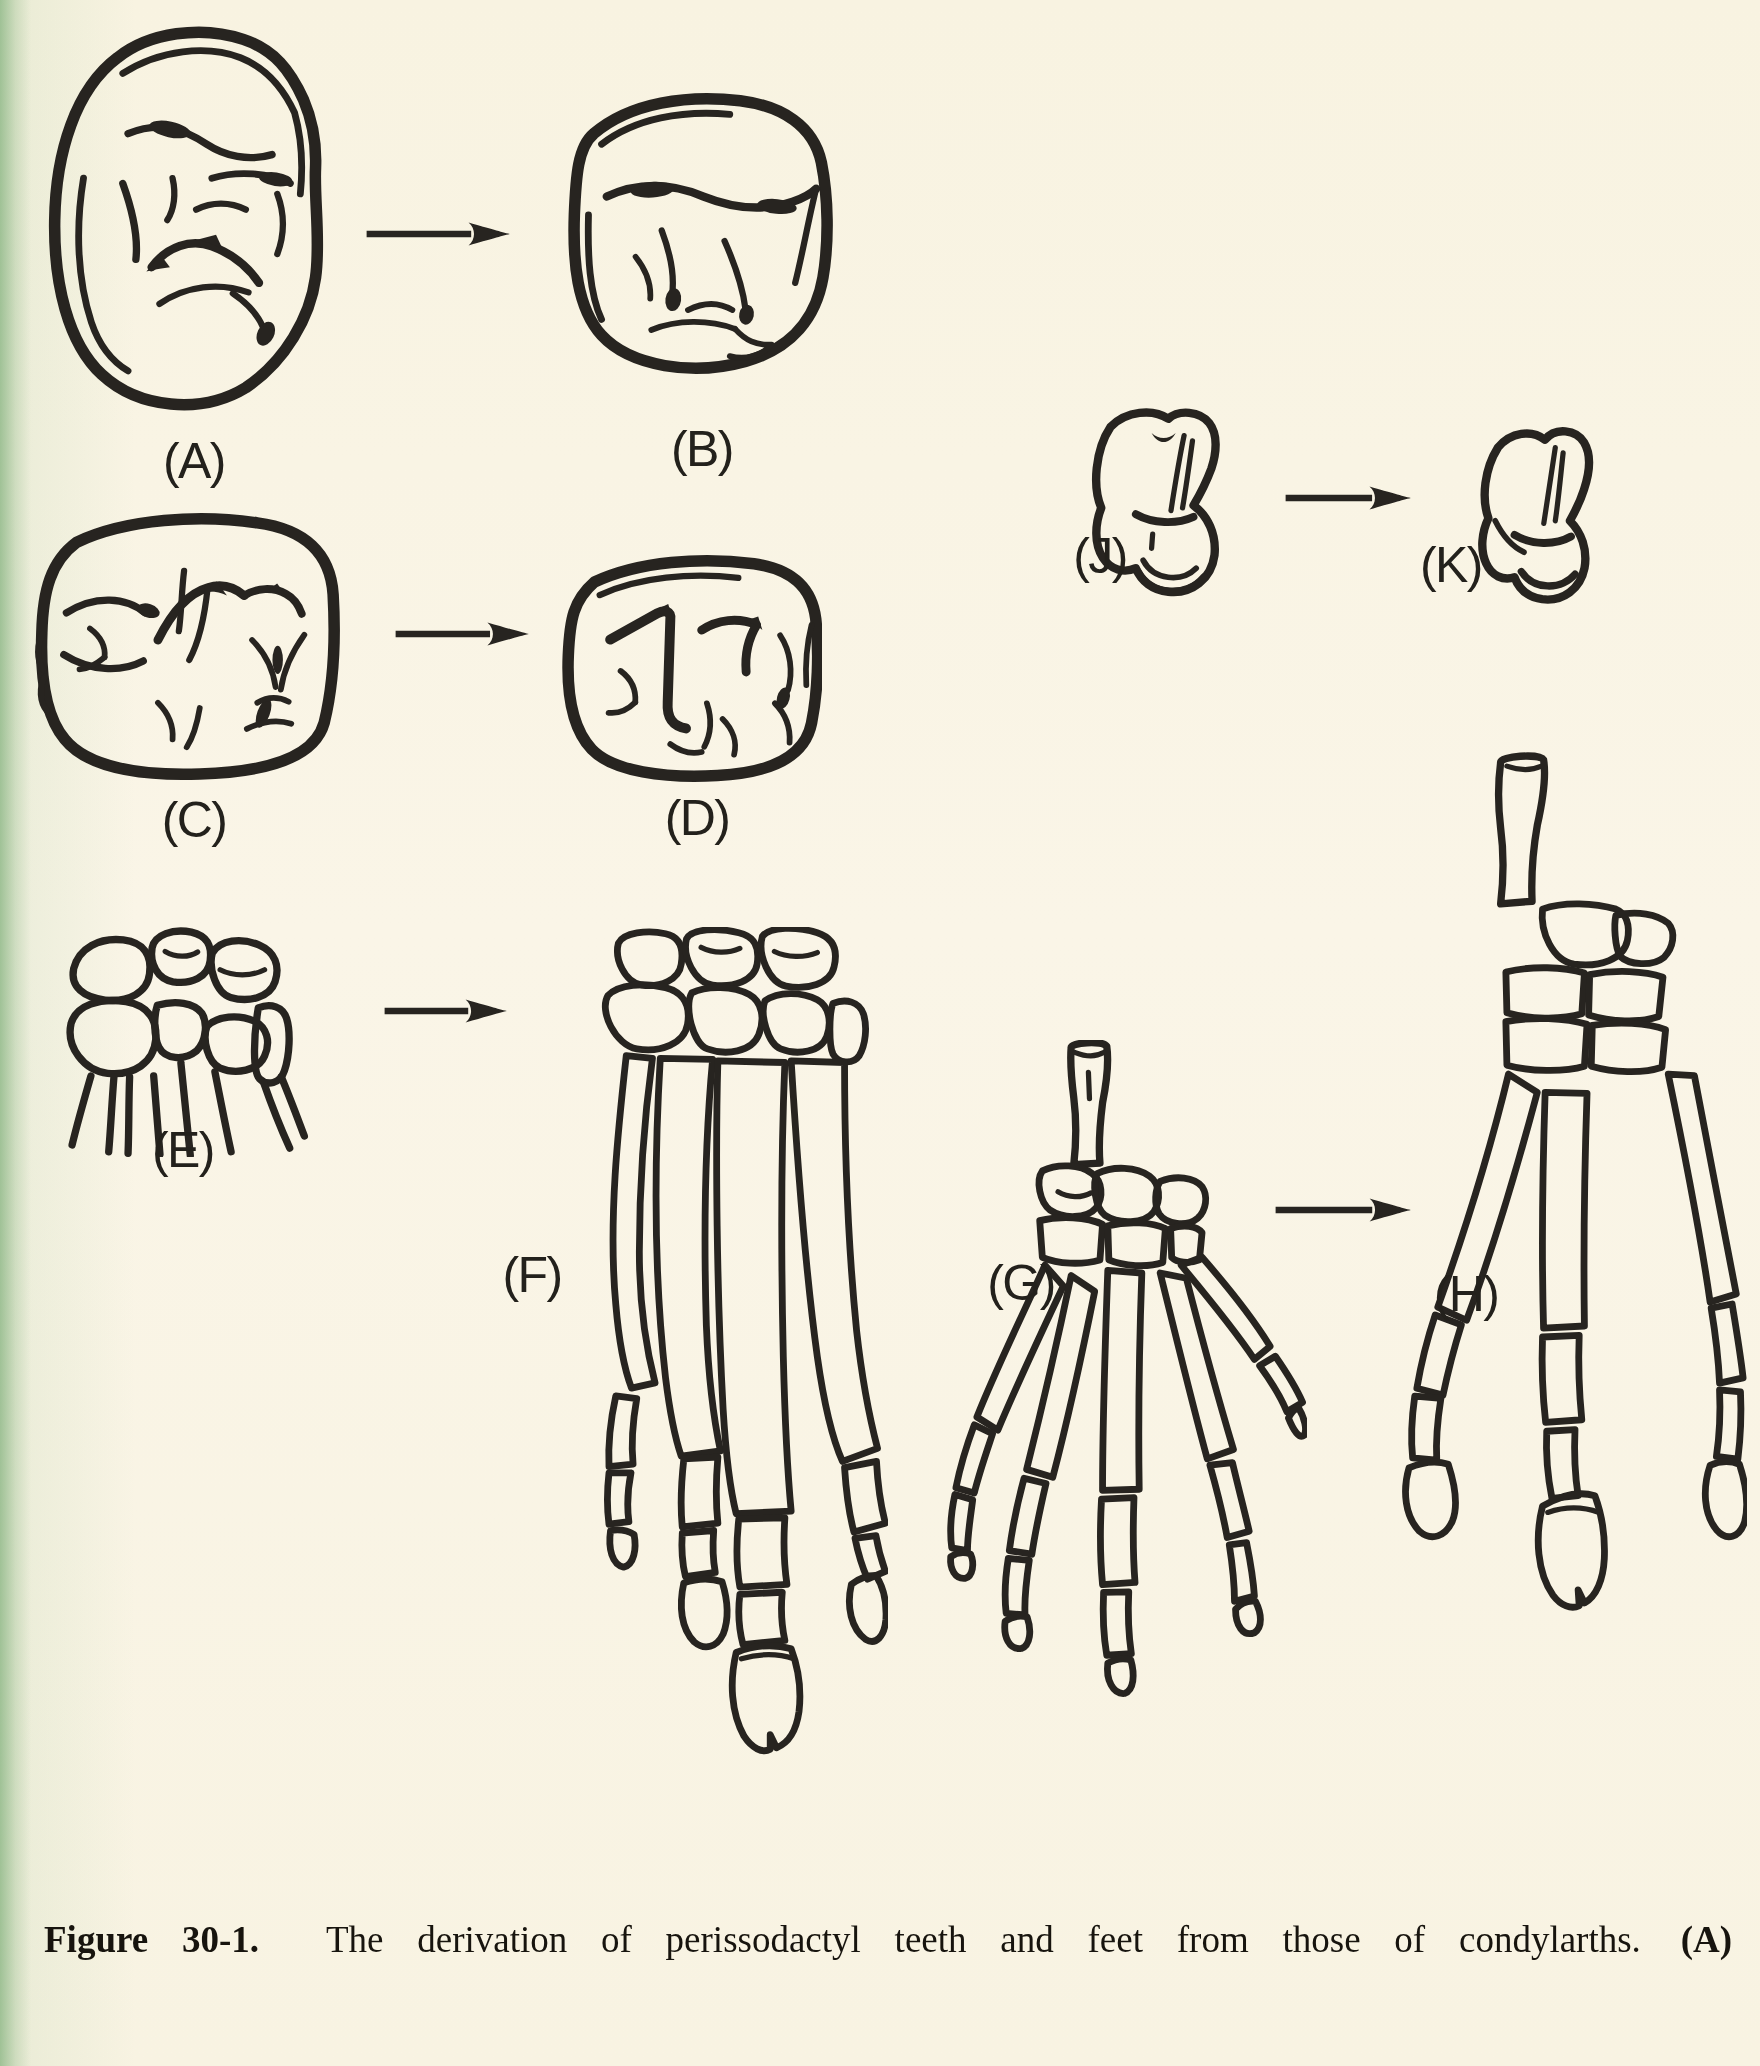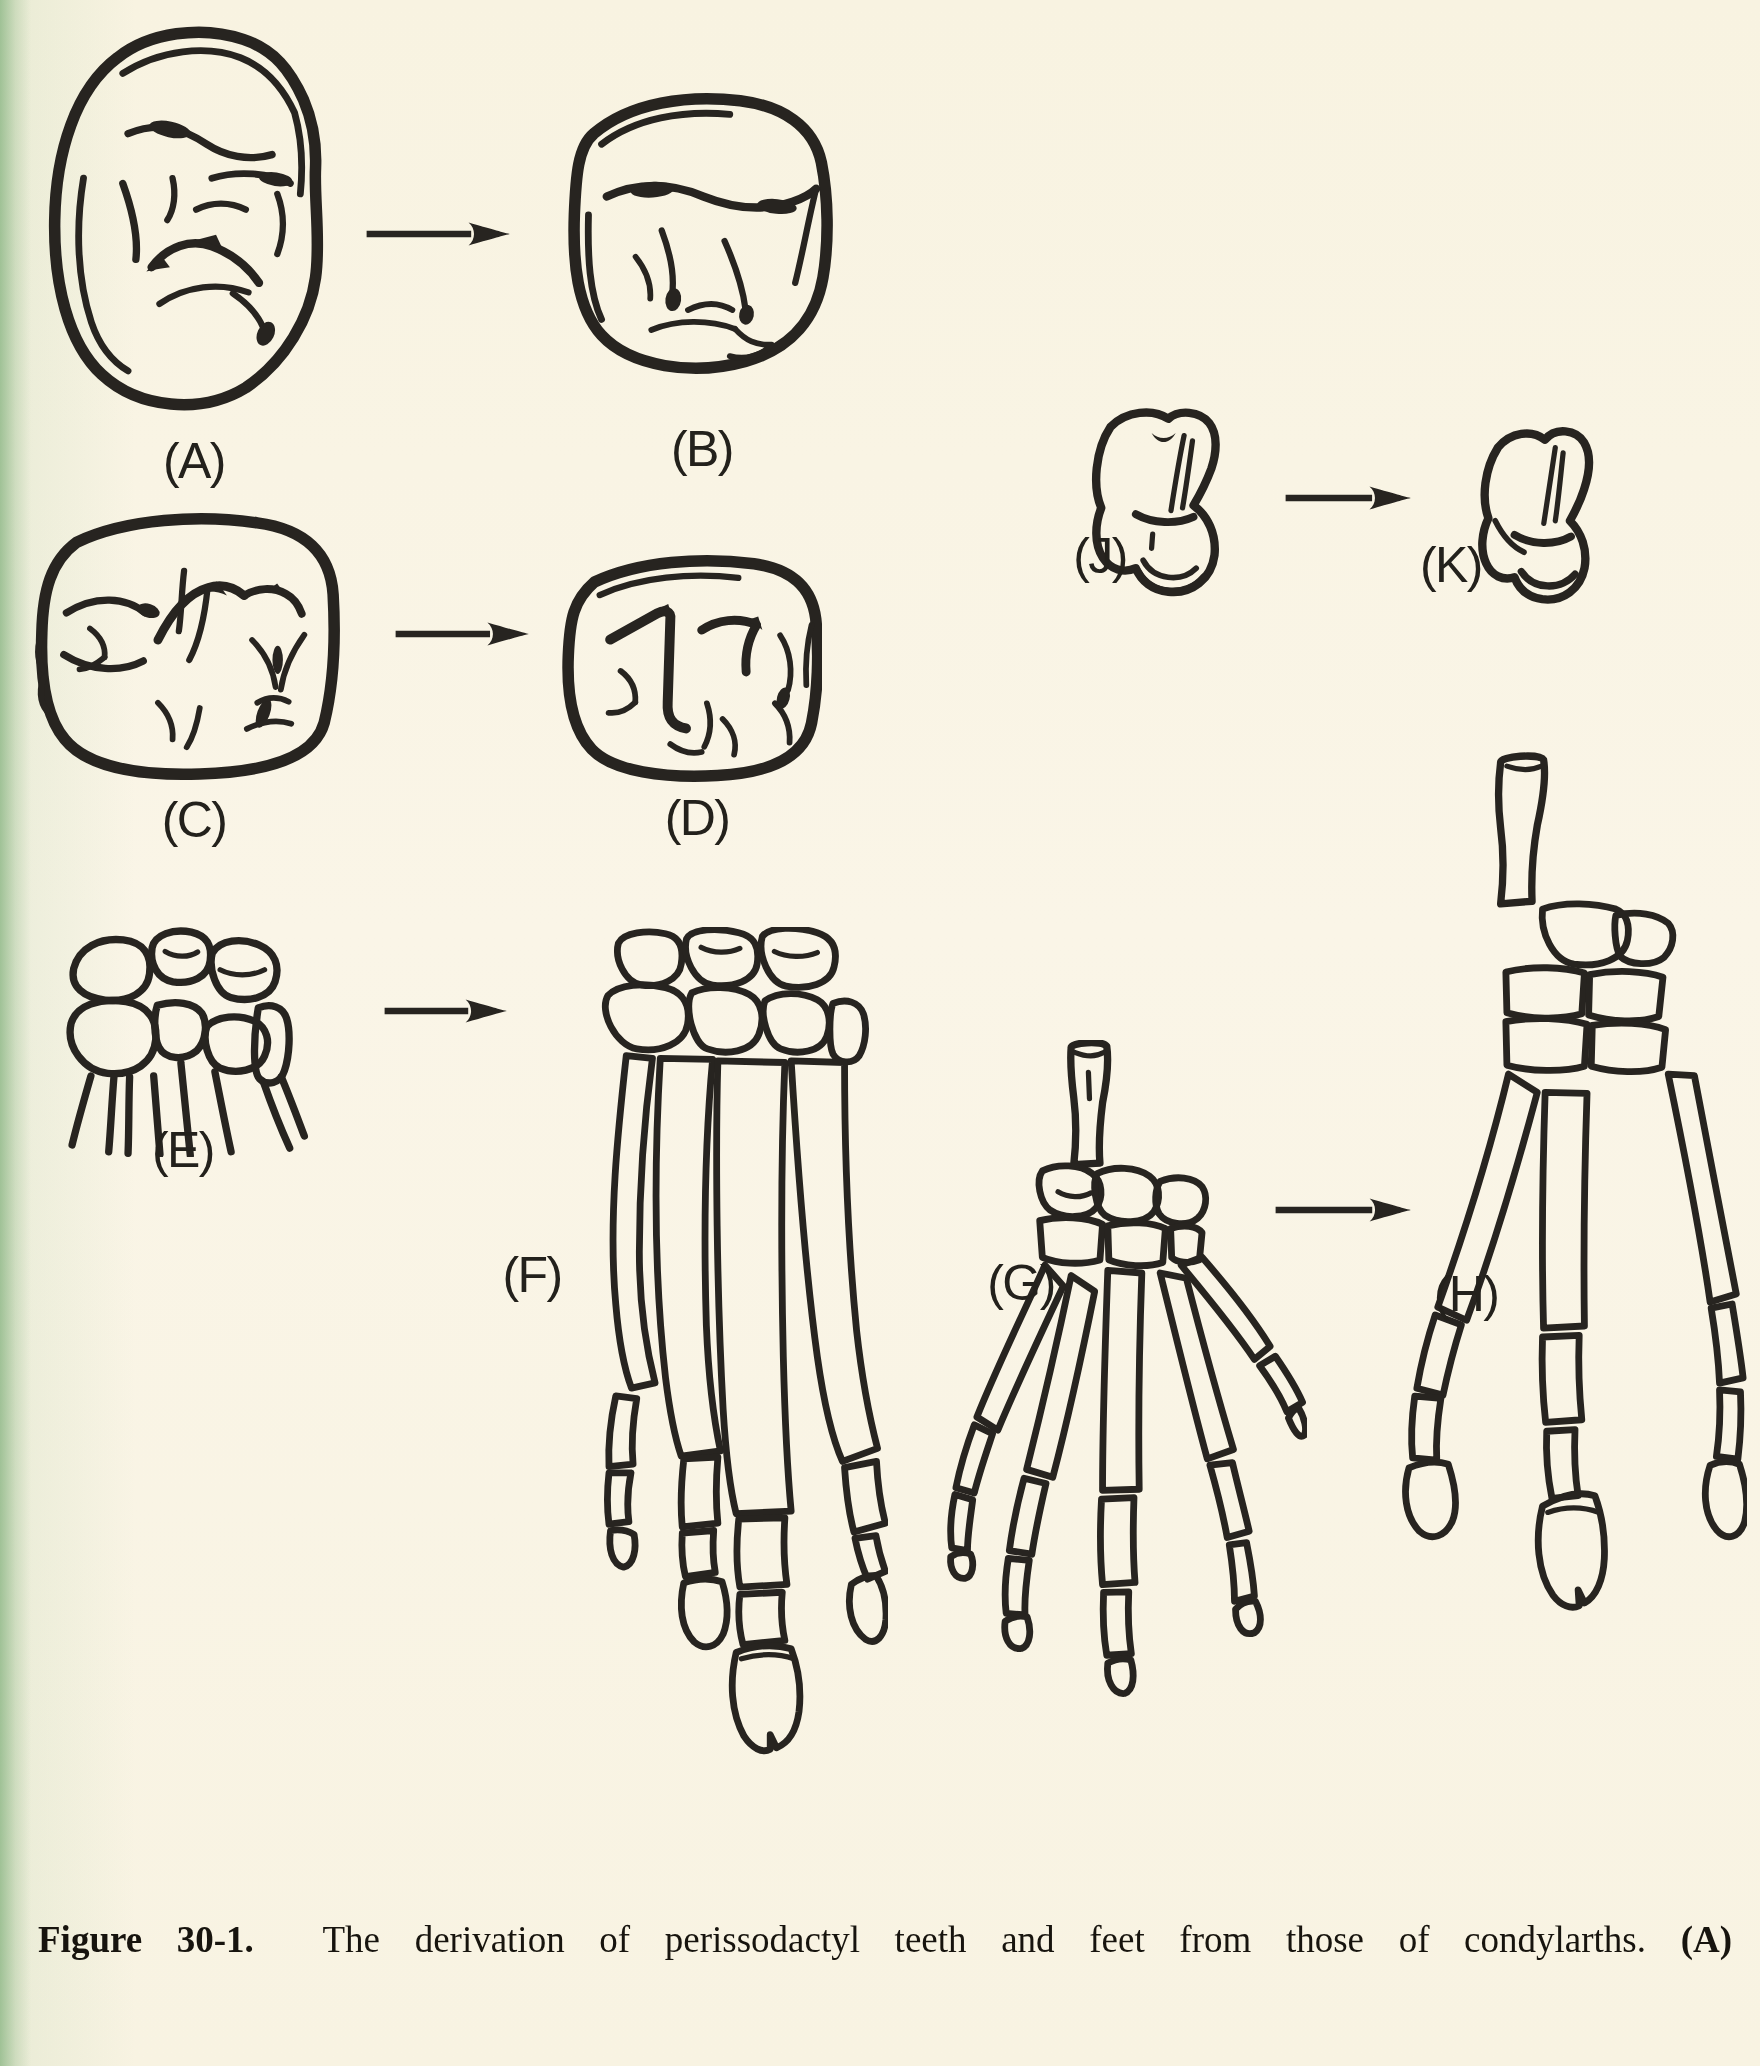--- a/index.html
+++ b/index.html
@@ -23,21 +23,21 @@
     position:absolute; transform:translate(-50%,-50%);
     font-family:"Liberation Sans", sans-serif;
     font-size:50px; letter-spacing:-1.6px; color:#23211c; white-space:nowrap;
   }
   .caption {
     position:absolute; left:38px; top:1807px; width:1694px;
     font-size:37px; line-height:53px; color:#17140e; white-space:pre-wrap;
   }
   .cap-line { width:100%; }
   .cap-line.just { text-align:justify; text-align-last:justify; }
-  .cap-line b { font-weight:bold; }
+  .cap-line b { font-weight:bold;margin-left:6px; }
 </style>
 </head>
 <body>
 
 <div class="page">
   <div class="edge-tint2"></div>
   <div class="edge-tint"></div>
 
   <svg class="art" style="left:39px; top:21px;" width="309" height="406" viewBox="0 0 590 775" fill="none" stroke="#272420" stroke-linecap="round" stroke-linejoin="round">
     <path stroke-width="22" d="M150,70 C210,22 310,8 390,35 C450,55 480,95 505,150 C520,185 530,230 528,280 C525,340 538,420 528,490 C518,565 470,650 395,700 C310,752 190,740 120,675 C55,615 28,500 30,380 C32,250 70,130 150,70 Z"></path>

